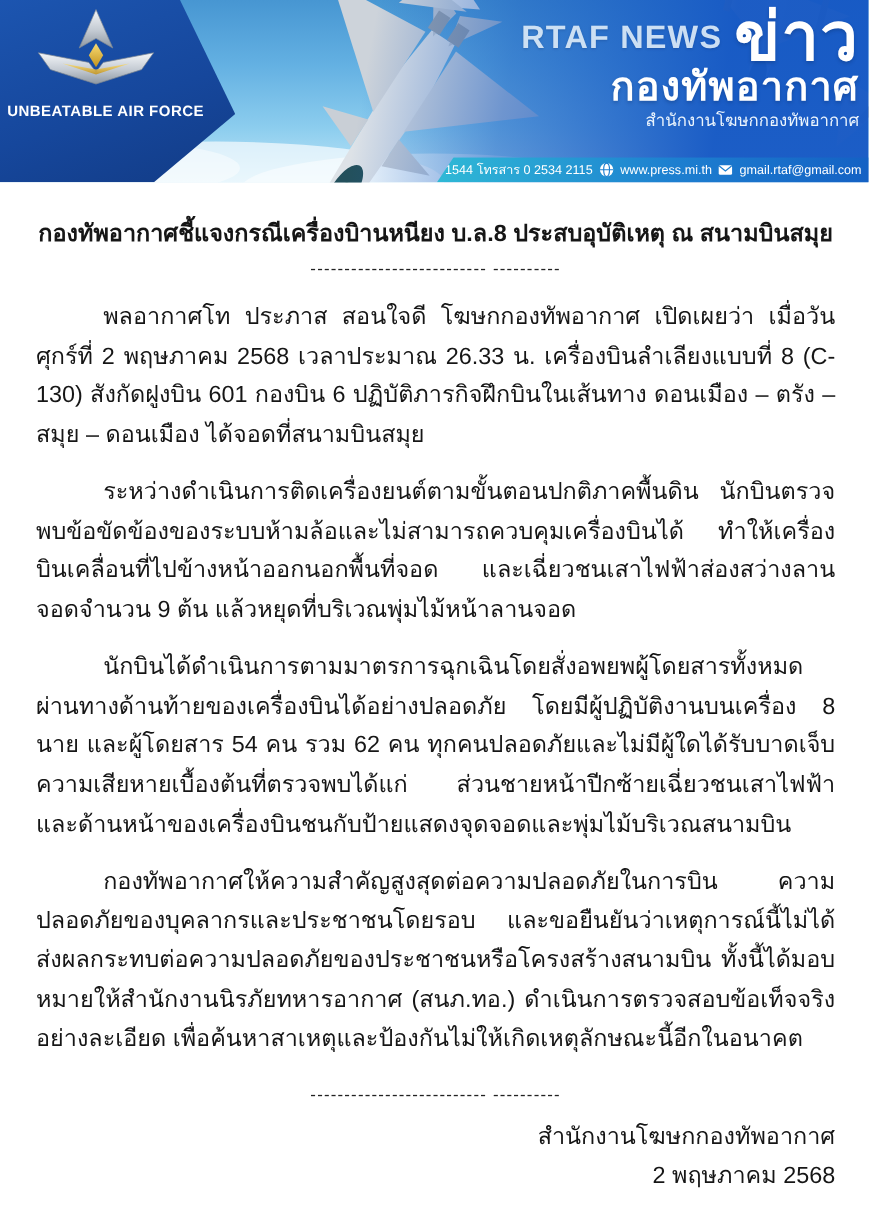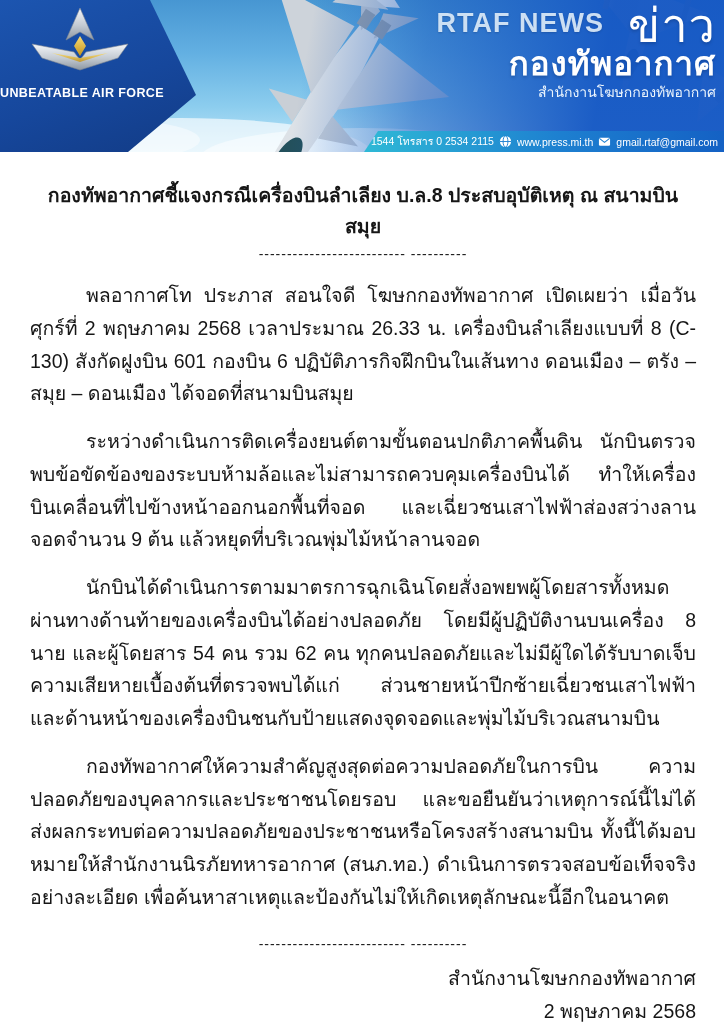--- a/index.html
+++ b/index.html
@@ -19,34 +19,34 @@
     position:absolute;inset:0;
     background:linear-gradient(100deg,rgba(30,98,196,0) 42%,rgba(28,94,194,.55) 58%,rgba(22,88,196,.96) 82%);
   }
   .banner{
     position:absolute;top:0;left:0;width:205px;height:152px;
     background:linear-gradient(160deg,#1c55b0 0%,#16479c 55%,#123b85 100%);
     clip-path:polygon(0 0,150px 0,196px 95px,128px 152px,0 152px);
   }
   .emblem{position:absolute;left:28px;top:6px;width:104px;height:74px;}
   .banner-caption{
-    position:absolute;left:0;top:86px;width:170px;text-align:left;
+    position:absolute;left:0;top:86px;width:170px;text-align:right;
     color:#ffffff;font-weight:bold;font-size:12.5px;letter-spacing:.4px;white-space:nowrap;
   }
   .head-text{
     position:absolute;top:4px;right:8px;text-align:right;color:#fff;
   }
-  .head-row{display:flex;align-items:flex-end;justify-content:flex-end;gap:24px;}
+  .head-row{display:flex;align-items:flex-end;justify-content:flex-end;gap:10px;}
   .rtaf-news{
     font-size:27px;font-weight:bold;letter-spacing:1px;
     color:rgba(219,234,249,.92);margin-bottom:10px;
     text-shadow:0 1px 2px rgba(10,40,90,.25);
   }
   .thai-big{
-    font-size:47px;font-weight:normal;line-height:.95;letter-spacing:1px;
+    font-size:56px;font-weight:bold;line-height:.95;letter-spacing:1px;
     text-shadow:0 2px 3px rgba(10,40,90,.3);
   }
   .thai-sub{
     font-size:33px;font-weight:bold;line-height:1.0;letter-spacing:1px;margin-top:-2px;
     text-shadow:0 2px 3px rgba(10,40,90,.3);
   }
   .office-line{font-size:14px;color:#ecf5fd;margin-top:1px;}
   .contact-bar{
     position:absolute;right:0;bottom:0;height:21px;width:360px;
     background:linear-gradient(90deg,#2fb9d6 0%,#1d7fd0 55%,#1461c4 100%);
@@ -169,21 +169,21 @@
       <span>www.press.mi.th</span>
       <svg class="cicon" viewBox="0 0 14 14" aria-hidden="true">
         <rect x="1" y="3" width="12" height="8.5" rx="1.4" fill="#ffffff"></rect>
         <path d="M1.5,3.6 L7,8 L12.5,3.6" fill="none" stroke="#1d7fd0" stroke-width="1.1"></path>
       </svg>
       <span>gmail.rtaf@gmail.com</span>
     </div>
   </div>
 
   <div class="doc">
-    <p class="doc-title">กองทัพอากาศชี้แจงกรณีเครื่องบินลำเลียง บ.ล.8 ประสบอุบัติเหตุ ณ สนามบินสมุย</p>
+    <p class="doc-title">กองทัพอากาศชี้แจงกรณีเครื่องบิานหนียง บ.ล.8 ประสบอุบัติเหตุ ณ สนามบินสมุย</p>
     <div class="separator">-------------------------- ----------</div>
 
     <p class="body-par">พลอากาศโท ประภาส สอนใจดี โฆษกกองทัพอากาศ เปิดเผยว่า เมื่อวันศุกร์ที่ 2 พฤษภาคม 2568 เวลาประมาณ 26.33 น. เครื่องบินลำเลียงแบบที่ 8 (C-130) สังกัดฝูงบิน 601 กองบิน 6 ปฏิบัติภารกิจฝึกบินในเส้นทาง ดอนเมือง – ตรัง – สมุย – ดอนเมือง ได้จอดที่สนามบินสมุย</p>
     <p class="body-par">ระหว่างดำเนินการติดเครื่องยนต์ตามขั้นตอนปกติภาคพื้นดิน นักบินตรวจพบข้อขัดข้องของระบบห้ามล้อและไม่สามารถควบคุมเครื่องบินได้ ทำให้เครื่องบินเคลื่อนที่ไปข้างหน้าออกนอกพื้นที่จอด และเฉี่ยวชนเสาไฟฟ้าส่องสว่างลานจอดจำนวน 9 ต้น แล้วหยุดที่บริเวณพุ่มไม้หน้าลานจอด</p>
     <p class="body-par">นักบินได้ดำเนินการตามมาตรการฉุกเฉินโดยสั่งอพยพผู้โดยสารทั้งหมดผ่านทางด้านท้ายของเครื่องบินได้อย่างปลอดภัย โดยมีผู้ปฏิบัติงานบนเครื่อง 8 นาย และผู้โดยสาร 54 คน รวม 62 คน ทุกคนปลอดภัยและไม่มีผู้ใดได้รับบาดเจ็บ ความเสียหายเบื้องต้นที่ตรวจพบได้แก่ ส่วนชายหน้าปีกซ้ายเฉี่ยวชนเสาไฟฟ้า และด้านหน้าของเครื่องบินชนกับป้ายแสดงจุดจอดและพุ่มไม้บริเวณสนามบิน</p>
     <p class="body-par">กองทัพอากาศให้ความสำคัญสูงสุดต่อความปลอดภัยในการบิน ความปลอดภัยของบุคลากรและประชาชนโดยรอบ และขอยืนยันว่าเหตุการณ์นี้ไม่ได้ส่งผลกระทบต่อความปลอดภัยของประชาชนหรือโครงสร้างสนามบิน ทั้งนี้ได้มอบหมายให้สำนักงานนิรภัยทหารอากาศ (สนภ.ทอ.) ดำเนินการตรวจสอบข้อเท็จจริงอย่างละเอียด เพื่อค้นหาสาเหตุและป้องกันไม่ให้เกิดเหตุลักษณะนี้อีกในอนาคต</p>
 
     <div class="separator bottom">-------------------------- ----------</div>
 
     <div class="signature">

